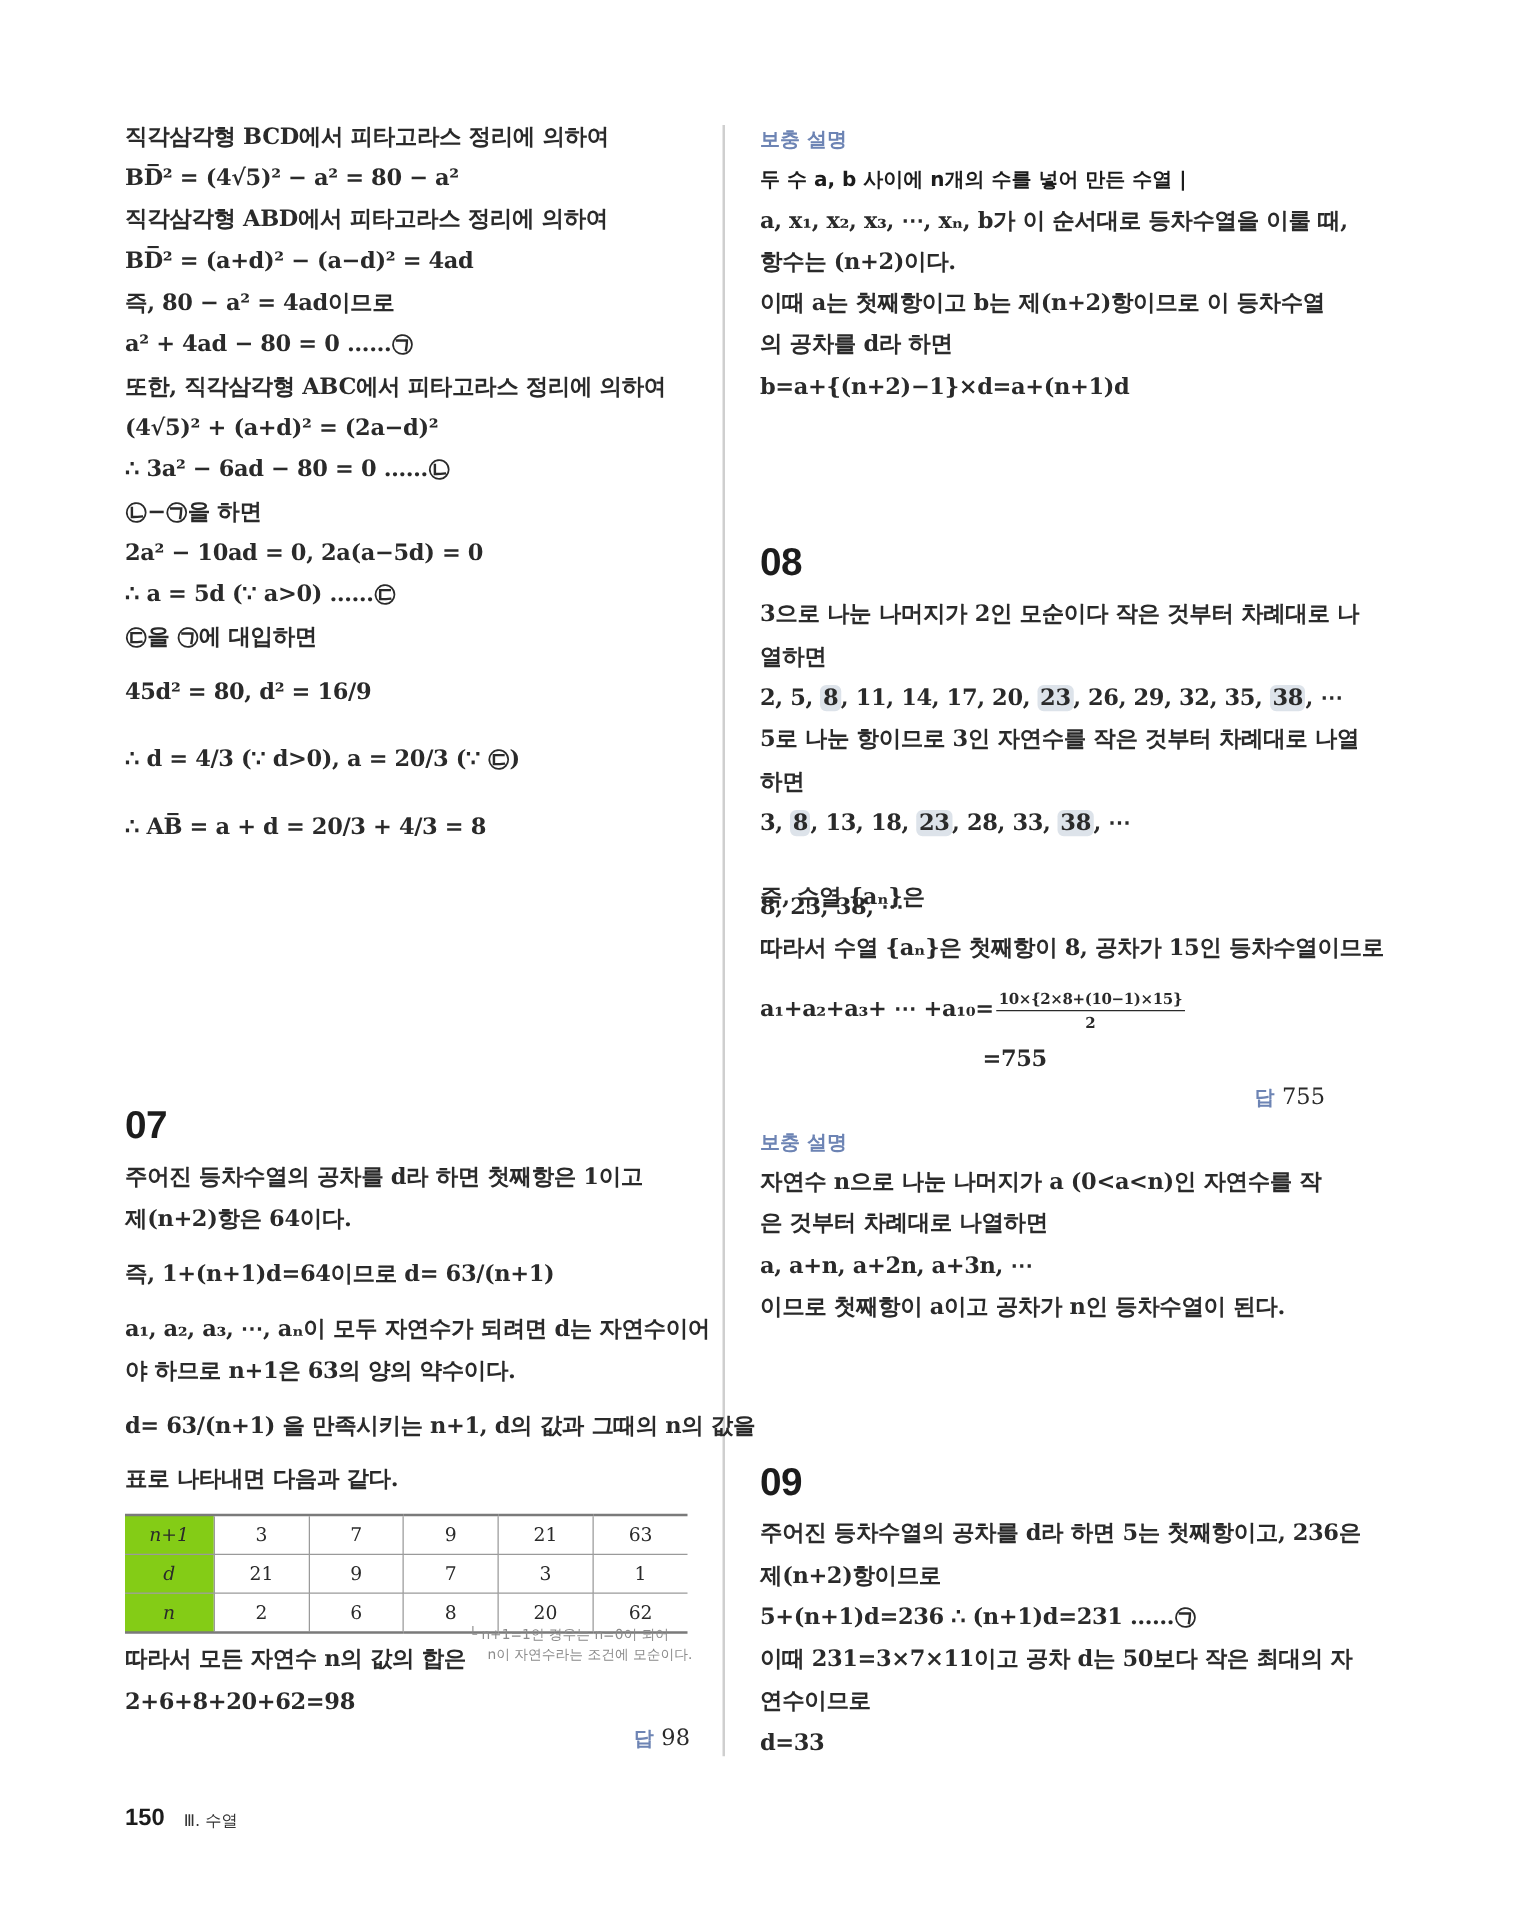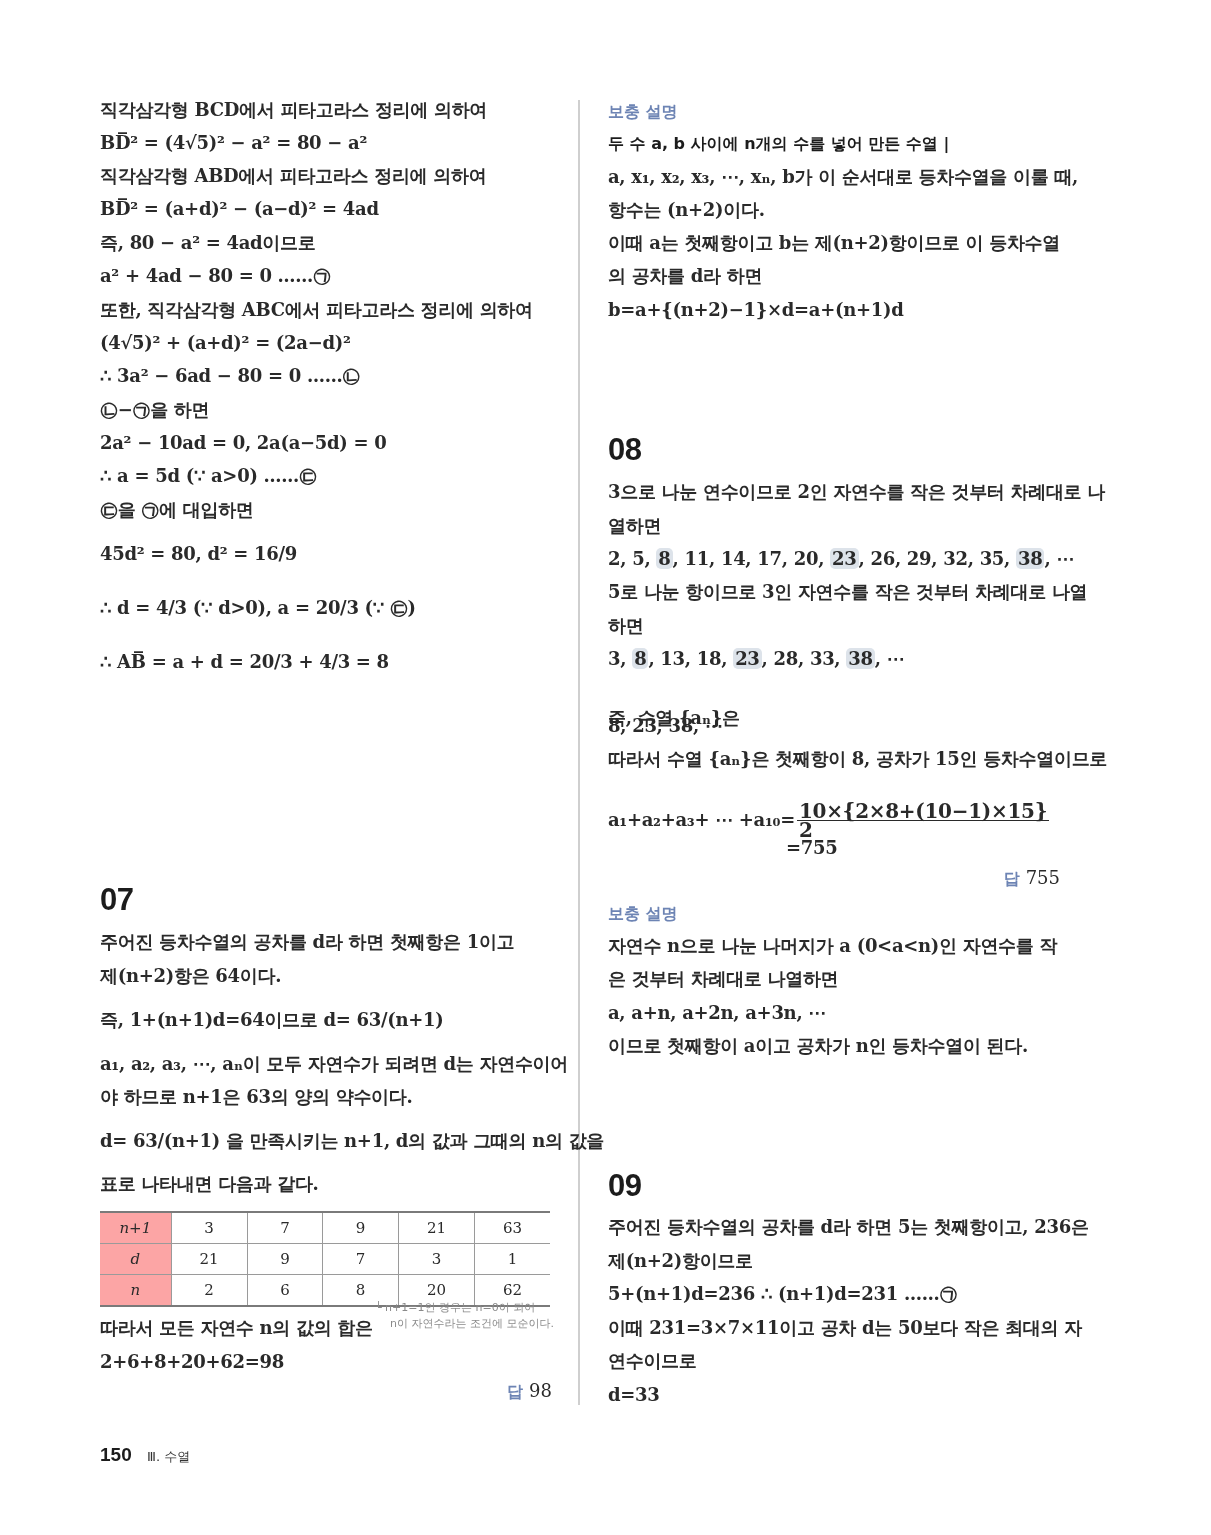--- a/index.html
+++ b/index.html
@@ -10,28 +10,28 @@
   .col.right { left: 608px; }
   .divider { position: absolute; left: 578px; top: 100px; width: 2px; height: 1305px; background: #cfcfcf; }
   .line { position: absolute; left: 0; font-size: 18px; line-height: 28px; white-space: nowrap; letter-spacing: -0.3px; font-weight: bold; }
   .hd { position: absolute; left: 0; font-family: "Liberation Sans", "DejaVu Sans", sans-serif;
         font-weight: bold; font-size: 31px; color: #1c1c1c; letter-spacing: -0.5px; }
   .sup { position: absolute; left: 0; font-family: "DejaVu Sans", sans-serif; font-weight: bold; font-size: 16px; color: #6d84b4; }
   .subhd { position: absolute; left: 0; font-family: "DejaVu Sans", sans-serif; font-weight: bold; font-size: 16px; color: #1c1c1c; white-space: nowrap; }
   .ans { position: absolute; right: 0; font-size: 18px; white-space: nowrap; }
   .ans .lbl { font-family: "DejaVu Sans", sans-serif; font-weight: bold; color: #6d84b4; font-size: 16px; margin-right: 6px; }
   .hl { background: #dde3ea; border-radius: 5px; padding: 0 2px; }
-  .frac { display: inline-block; vertical-align: middle; font-size: 20px; line-height: 18px; margin: 16px 2px; }
+  .frac { display: inline-block; vertical-align: middle; text-align: center; font-size: 12px; line-height: 18px; margin: 4px 2px; }
   .frac .num { display: block; border-bottom: 1px solid #2a2a2a; padding: 0 2px; }
   .frac .den { display: block; padding: 0 2px; }
   .tbl { position: absolute; left: 0; border-collapse: collapse; width: 450px; font-size: 15px; }
   .tbl td { border: 1px solid #9a9a9a; height: 28px; text-align: center; width: 75px; }
   .tbl tr:first-child td { border-top: 2px solid #7a7a7a; }
   .tbl tr:last-child td { border-bottom: 2px solid #7a7a7a; }
-  .tbl td:first-child { border-left: none; background: #fca5a5; font-style: italic; width: 70px; }
+  .tbl td:first-child { border-left: none; background: #84cc16; font-style: italic; width: 70px; }
   .tbl td:last-child { border-right: none; }
   .note { position: absolute; font-family: "DejaVu Sans", sans-serif; font-size: 11px; color: #8a8a8a; line-height: 16px; white-space: nowrap; }
   .footer-page { position: absolute; left: 100px; top: 1444px; font-family: "Liberation Sans", sans-serif; font-weight: bold; font-size: 19px; color: #1c1c1c; }
   .footer-sec { position: absolute; left: 147px; top: 1448px; font-family: "DejaVu Sans", sans-serif; font-size: 13px; color: #333; }
 </style>
 </head>
 <body>
 
 <div class="divider"></div>
 
@@ -104,21 +104,21 @@
 <div class="col right">
   <div class="sup" style="top:6px">보충 설명</div>
   <div class="subhd" style="top:38px">두 수 a, b 사이에 n개의 수를 넣어 만든 수열  |</div>
   <div class="line" style="top:67px">a, x₁, x₂, x₃, ⋯, xₙ, b가 이 순서대로 등차수열을 이룰 때,</div>
   <div class="line" style="top:100px">항수는 (n+2)이다.</div>
   <div class="line" style="top:133px">이때 a는 첫째항이고 b는 제(n+2)항이므로 이 등차수열</div>
   <div class="line" style="top:166px">의 공차를 d라 하면</div>
   <div class="line" style="top:200px">b=a+{(n+2)−1}×d=a+(n+1)d</div>
 
   <div class="hd" style="top:336px">08</div>
-  <div class="line" style="top:382px">3으로 나눈 연수이므로 2인 자연수를 작은 것부터 차례대로 나</div>
+  <div class="line" style="top:382px">3으로 나눈 나머지가 2인 모순이다 작은 것부터 차례대로 나</div>
   <div class="line" style="top:416px">열하면</div>
   <div class="line" style="top:449px">
     <span>2</span>, <span>5</span>, <span class="hl">8</span>, <span>11</span>, <span>14</span>, <span>17</span>, <span>20</span>, <span class="hl">23</span>, <span>26</span>, <span>29</span>, <span>32</span>, <span>35</span>, <span class="hl">38</span>, <span>⋯</span>
   </div>
   <div class="line" style="top:482px">5로 나눈 항이므로 3인 자연수를 작은 것부터 차례대로 나열</div>
   <div class="line" style="top:516px">하면</div>
   <div class="line" style="top:549px">
     <span>3</span>, <span class="hl">8</span>, <span>13</span>, <span>18</span>, <span class="hl">23</span>, <span>28</span>, <span>33</span>, <span class="hl">38</span>, <span>⋯</span>
   </div>
   <div class="line" style="top:608px">즉, 수열 {aₙ}은</div>

